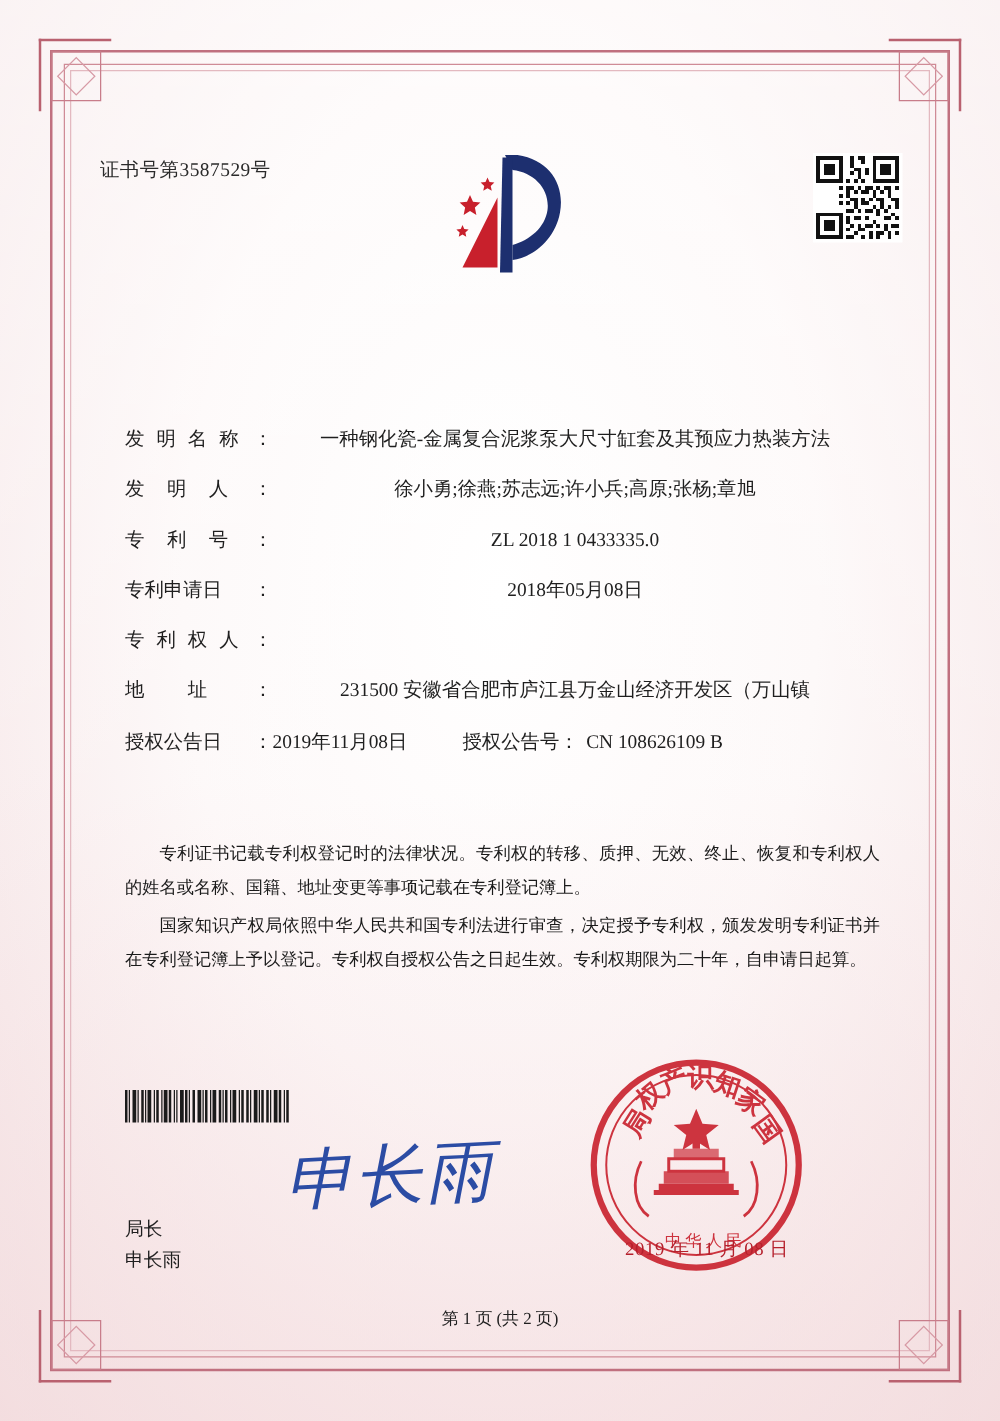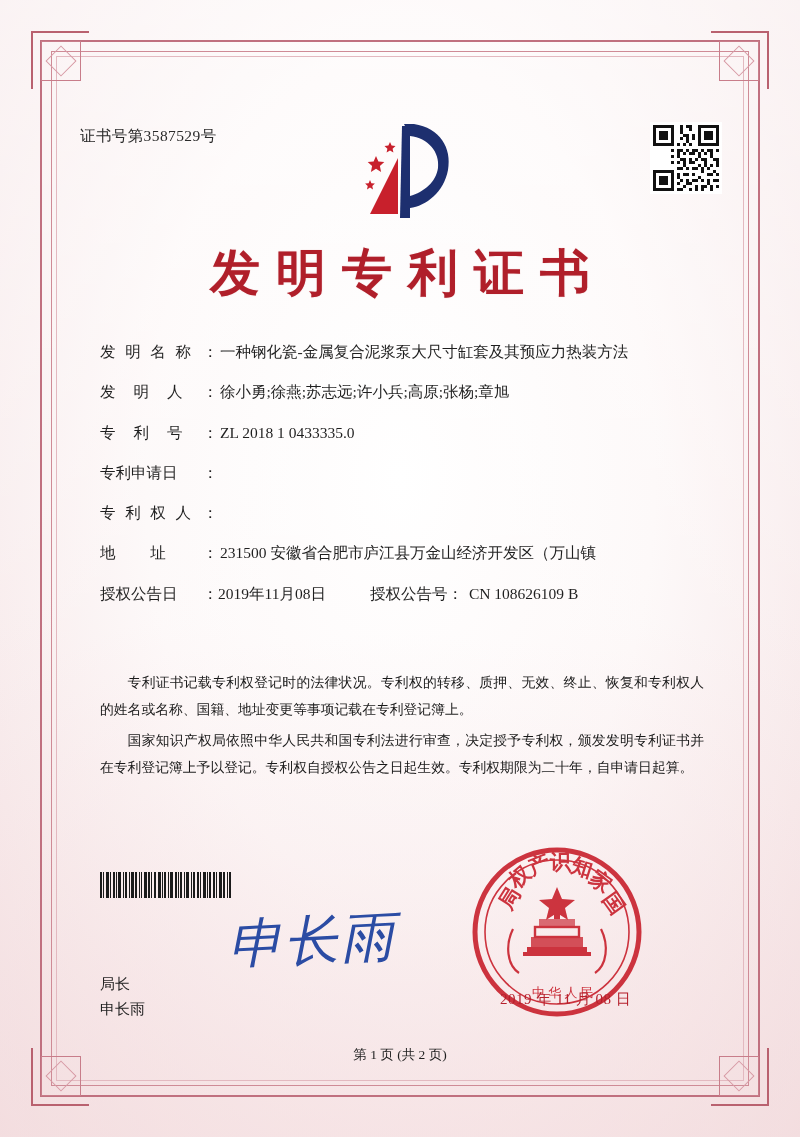--- a/index.html
+++ b/index.html
@@ -137,20 +137,21 @@
     display: flex;
     justify-content: space-between;
     white-space: nowrap;
   }
   .row .label .colon {
     margin-left: 2px;
   }
   .row .value {
     flex: 1 1 auto;
     padding-left: 2px;
+    text-align: center;
   }
   .row.two-col { justify-content: flex-start; }
   .row .value2-label {
     margin-left: 44px;
     white-space: nowrap;
   }
   .addr-line2 {
     margin-left: 120px;
     font-size: 15.5px;
     margin-top: -13px;
@@ -372,21 +373,20 @@
           <rect x="20" y="21" width="1" height="2"></rect>
         <rect x="22" y="21" width="1" height="1"></rect>
         <rect x="9" y="22" width="2" height="1"></rect>
           <rect x="13" y="22" width="1" height="1"></rect>
         <rect x="15" y="22" width="1" height="1"></rect>
           <rect x="17" y="22" width="1" height="1"></rect>
       </g>
     </svg>
   </div>
 
-  <div class="title">发明专利证书</div>
 
   <div class="fields">
 
     <div class="row">
       <span class="label">
         <span>发</span>
           <span>明</span>
           <span>名</span>
           <span>称</span>
           <span class="colon">：</span>
@@ -412,20 +412,21 @@
           <span class="colon">：</span>
       </span>
       <span class="value">ZL 2018 1 0433335.0</span>
     </div>
 
     <div class="row">
       <span class="label">
         <span>专利申请日</span>
           <span class="colon">：</span>
       </span>
+      <span class="value">2018年05月08日</span>
     </div>
 
     <div class="row">
       <span class="label">
         <span>专</span>
           <span>利</span>
           <span>权</span>
           <span>人</span>
           <span class="colon">：</span>
       </span>

